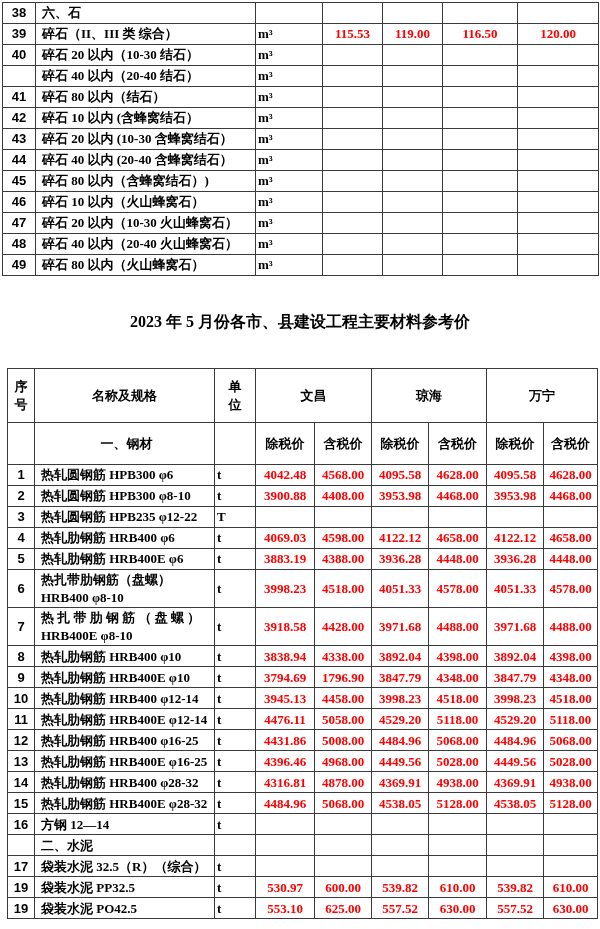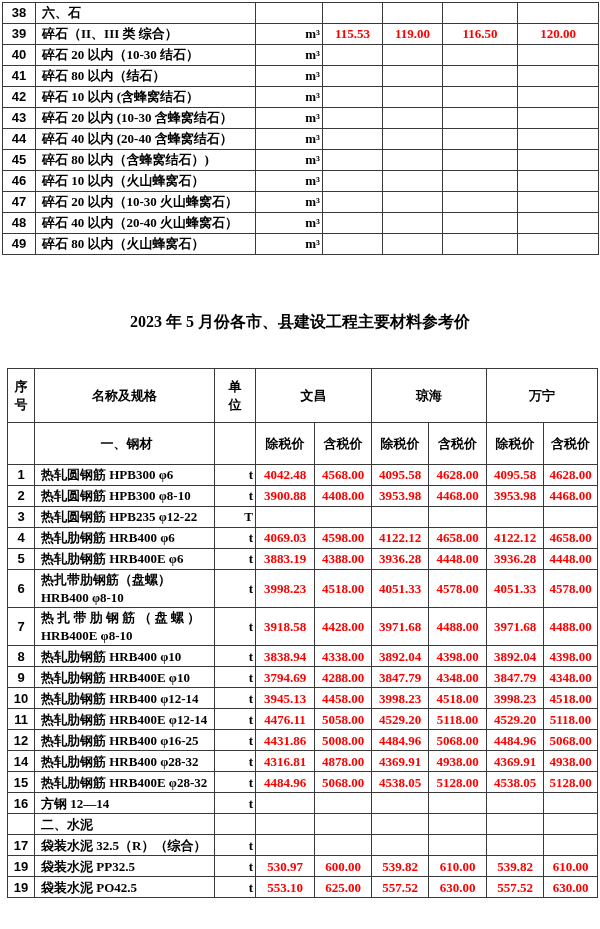--- a/index.html
+++ b/index.html
@@ -27,21 +27,21 @@
   .t1 td { height: 21px; white-space: nowrap; }
 
   
   .t2 { position: absolute; top: 368px; left: 7px; width: 590px; }
   .t2 td { height: 21px; }
   .t2 tr.hdr1 td { height: 44px; text-align: center; }
   .t2 tr.hdr2 td { height: 42px; text-align: center; }
 
   .c-no    { text-align: center; font-family: "Liberation Sans", "DejaVu Sans", sans-serif; }
   .c-name  { text-align: left; padding-left: 6px; }
-  .c-unit  { text-align: right; }
+  .c-unit  { text-align: left; }
   .c-price { text-align: center; color: #fe0000; white-space: nowrap; }
 
   .two-line { display: block; width: 16px; margin: 8px auto; word-break: break-all; text-align: center; }
 
   .doc-title {
     position: absolute; top: 312px; left: 0; width: 600px;
     text-align: center; font-weight: bold; font-size: 16px;
   }
 </style>
 </head>
@@ -74,20 +74,29 @@
           <td class="c-name">碎石（II、III 类 综合）</td>
           <td class="c-unit">m³</td>
           <td class="c-price">115.53</td>
           <td class="c-price">119.00</td>
           <td class="c-price">116.50</td>
           <td class="c-price">120.00</td>
         </tr>
         <tr>
           <td class="c-no">40</td>
           <td class="c-name">碎石 20 以内（10-30 结石）</td>
+          <td class="c-unit">m³</td>
+          <td class="c-price"></td>
+          <td class="c-price"></td>
+          <td class="c-price"></td>
+          <td class="c-price"></td>
+        </tr>
+        <tr>
+          <td class="c-no"></td>
+          <td class="c-name">碎石 40 以内（20-40 结石）</td>
           <td class="c-unit">m³</td>
           <td class="c-price"></td>
           <td class="c-price"></td>
           <td class="c-price"></td>
           <td class="c-price"></td>
         </tr>
         <tr>
           <td class="c-no">41</td>
           <td class="c-name">碎石 80 以内（结石）</td>
           <td class="c-unit">m³</td>
@@ -297,21 +306,21 @@
           <td class="c-price">3892.04</td>
           <td class="c-price">4398.00</td>
           <td class="c-price">3892.04</td>
           <td class="c-price">4398.00</td>
         </tr>
         <tr>
           <td class="c-no">9</td>
           <td class="c-name">热轧肋钢筋 HRB400E φ10</td>
           <td class="c-unit">t</td>
           <td class="c-price">3794.69</td>
-          <td class="c-price">4288.00</td>
+          <td class="c-price">1796.90</td>
           <td class="c-price">3847.79</td>
           <td class="c-price">4348.00</td>
           <td class="c-price">3847.79</td>
           <td class="c-price">4348.00</td>
         </tr>
         <tr>
           <td class="c-no">10</td>
           <td class="c-name">热轧肋钢筋 HRB400 φ12-14</td>
           <td class="c-unit">t</td>
           <td class="c-price">3945.13</td>
@@ -337,20 +346,31 @@
           <td class="c-name">热轧肋钢筋 HRB400 φ16-25</td>
           <td class="c-unit">t</td>
           <td class="c-price">4431.86</td>
           <td class="c-price">5008.00</td>
           <td class="c-price">4484.96</td>
           <td class="c-price">5068.00</td>
           <td class="c-price">4484.96</td>
           <td class="c-price">5068.00</td>
         </tr>
         <tr>
+          <td class="c-no">13</td>
+          <td class="c-name">热轧肋钢筋 HRB400E φ16-25</td>
+          <td class="c-unit">t</td>
+          <td class="c-price">4396.46</td>
+          <td class="c-price">4968.00</td>
+          <td class="c-price">4449.56</td>
+          <td class="c-price">5028.00</td>
+          <td class="c-price">4449.56</td>
+          <td class="c-price">5028.00</td>
+        </tr>
+        <tr>
           <td class="c-no">14</td>
           <td class="c-name">热轧肋钢筋 HRB400 φ28-32</td>
           <td class="c-unit">t</td>
           <td class="c-price">4316.81</td>
           <td class="c-price">4878.00</td>
           <td class="c-price">4369.91</td>
           <td class="c-price">4938.00</td>
           <td class="c-price">4369.91</td>
           <td class="c-price">4938.00</td>
         </tr>

